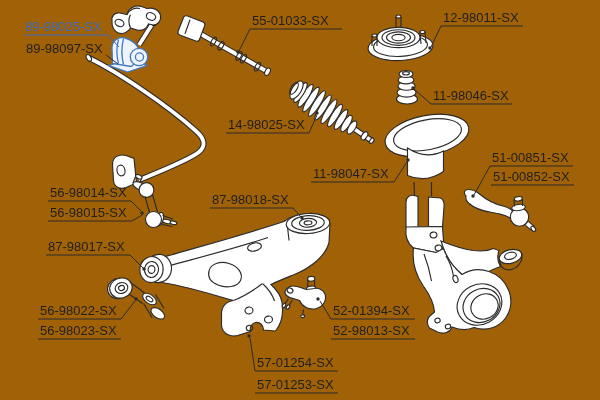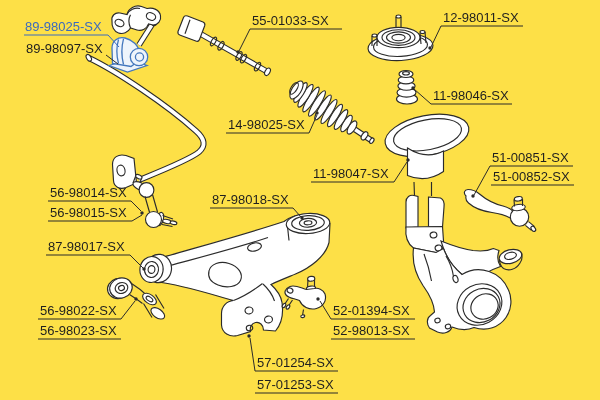--- a/index.html
+++ b/index.html
@@ -1,16 +1,16 @@
 <!DOCTYPE html>
 <html><head>
 <meta charset="utf-8">
 <style>
   html,body{margin:0;padding:0;background:#ffffff;}
-  .stage{position:relative;width:600px;height:400px;background:#fde047;overflow:hidden;}
+  .stage{position:relative;width:600px;height:400px;background:#a16207;overflow:hidden;}
   svg{display:block;}
   svg text{font-family:"Liberation Sans","DejaVu Sans",sans-serif;font-size:13px;fill:#1f1f1f;}
   svg text.hl{fill:#3a6abe;}
   .ln{stroke:#2b2b2b;stroke-width:1.15;fill:none;}
   .lnf{stroke:#2b2b2b;stroke-width:1.15;fill:#ffffff;}
   .tube{stroke:#2b2b2b;stroke-width:6;fill:none;stroke-linecap:butt;}
   .tubew{stroke:#ffffff;stroke-width:3.8;fill:none;stroke-linecap:butt;}
   .blu{stroke:#4377bd;stroke-width:1.3;fill:none;}
   .bluf{stroke:#4377bd;stroke-width:1.3;fill:#eef4fb;}
   .lbl{stroke:#2b2b2b;stroke-width:1;fill:none;}

